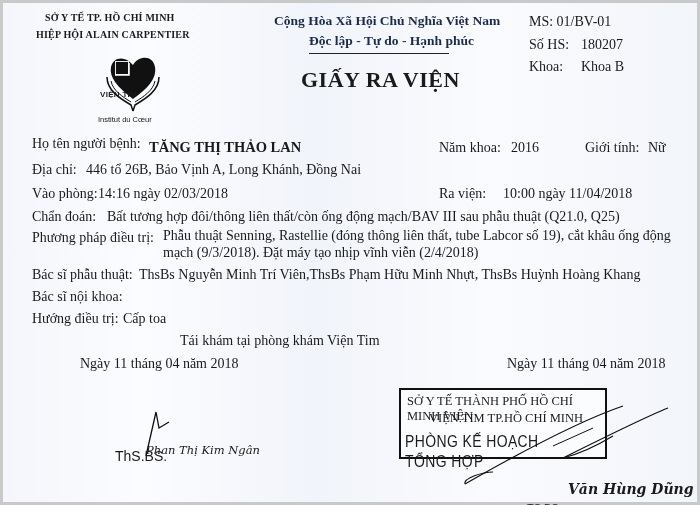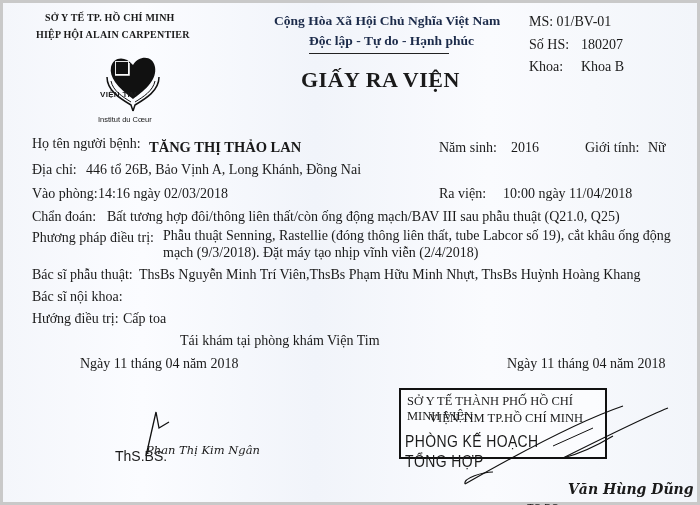--- a/index.html
+++ b/index.html
@@ -60,21 +60,21 @@
   <div class="abs title" style="left:298px; top:64px;">GIẤY RA VIỆN</div>
 
   <div class="abs meta" style="left:526px; top:11px;">MS: 01/BV-01</div>
   <div class="abs meta" style="left:526px; top:34px;">Số HS:</div>
   <div class="abs meta" style="left:578px; top:34px;">180207</div>
   <div class="abs meta" style="left:526px; top:56px;">Khoa:</div>
   <div class="abs meta" style="left:578px; top:56px;">Khoa B</div>
 
   <div class="abs row" style="left:29px; top:133px;">Họ tên người bệnh:</div>
   <div class="abs row bold" style="left:146px; top:136px; font-size:14.5px;">TĂNG THỊ THẢO LAN</div>
-  <div class="abs row" style="left:436px; top:137px;">Năm sinh:</div>
+  <div class="abs row" style="left:436px; top:137px;">Năm khoa:</div>
   <div class="abs row" style="left:508px; top:137px;">2016</div>
   <div class="abs row" style="left:582px; top:137px;">Giới tính:</div>
   <div class="abs row" style="left:645px; top:137px;">Nữ</div>
 
   <div class="abs row" style="left:29px; top:159px;">Địa chỉ:</div>
   <div class="abs row" style="left:83px; top:159px;">446 tổ 26B, Bảo Vịnh A, Long Khánh, Đồng Nai</div>
 
   <div class="abs row" style="left:29px; top:183px;">Vào phòng:</div>
   <div class="abs row" style="left:95px; top:183px;">14:16 ngày 02/03/2018</div>
   <div class="abs row" style="left:436px; top:183px;">Ra viện:</div>

